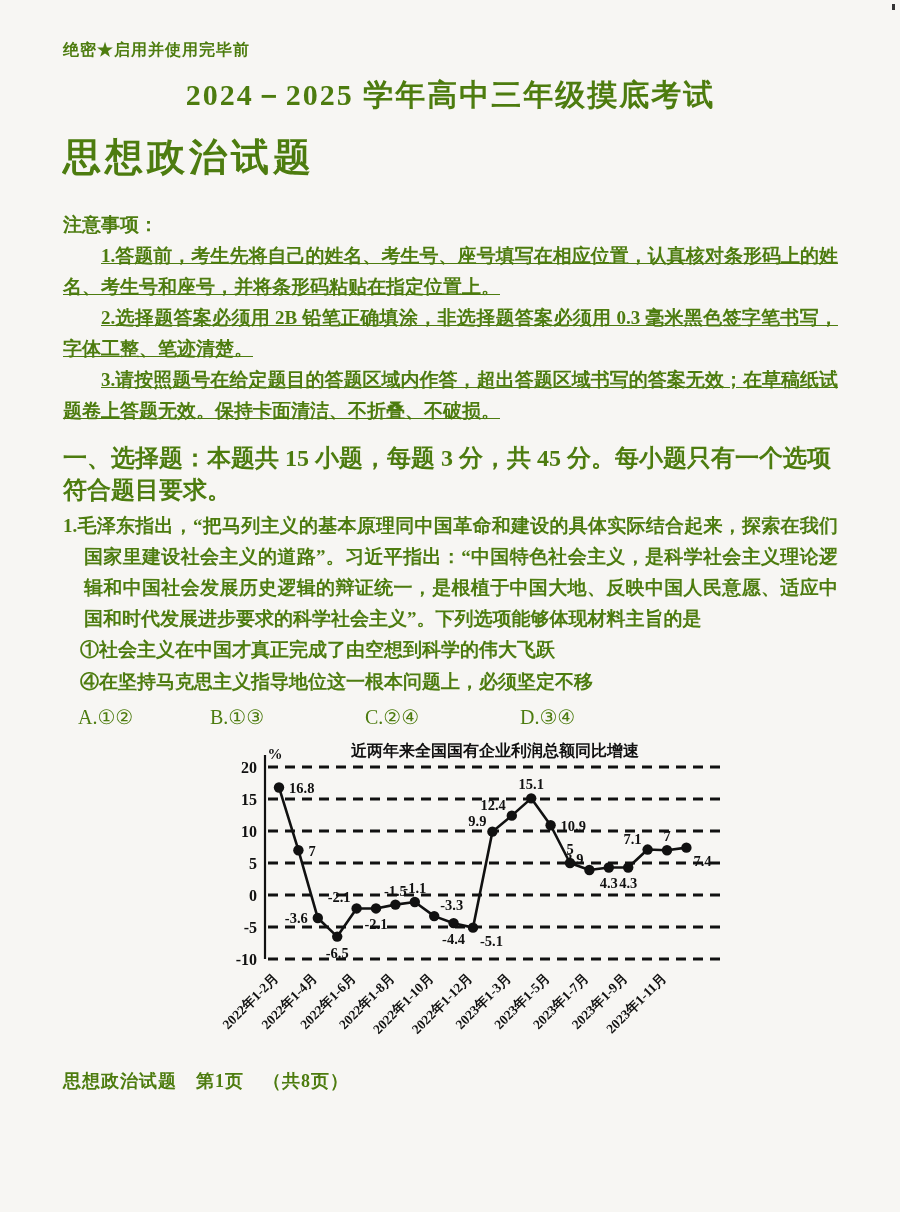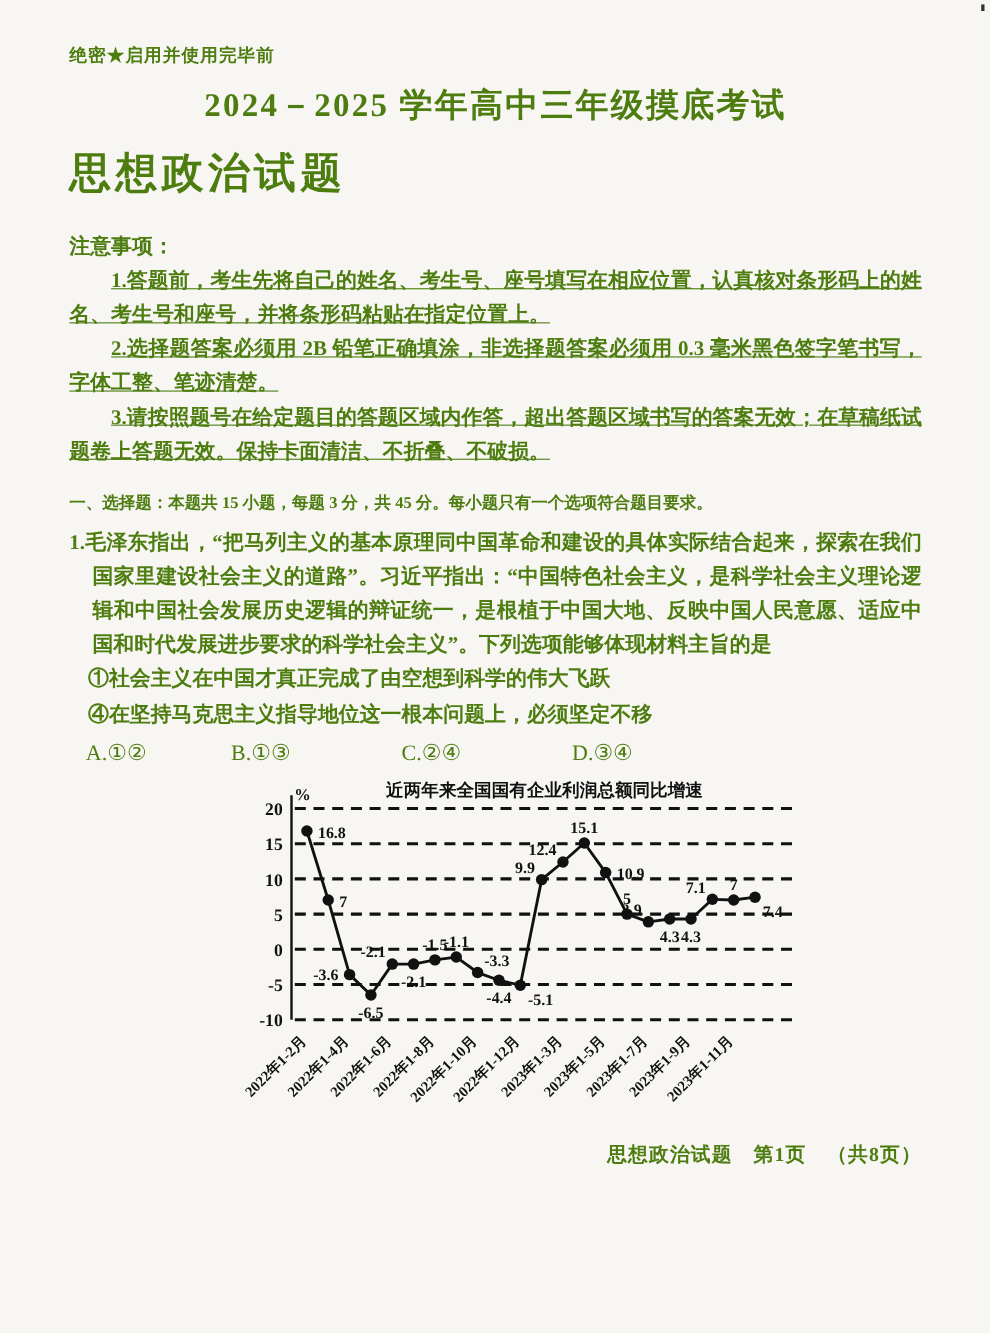--- a/index.html
+++ b/index.html
@@ -28,21 +28,21 @@
     font-size:38px;font-weight:900;letter-spacing:4px;
   }
   .notice{margin-top:26px;}
   .notice-heading{font-size:19px;font-weight:700;line-height:31px;}
   p.body-par{
     margin:0;font-size:19px;font-weight:700;line-height:31px;
     text-align:justify;
   }
   p.indent2{text-indent:2em;text-decoration:underline;}
   .section-heading{
-    margin:16px 0 0 0;font-size:15px;font-weight:700;line-height:32px;
+    margin:16px 0 0 0;font-size:24px;font-weight:700;line-height:32px;
   }
   p.stem{
     margin:4px 0 0 0;font-size:19px;font-weight:700;line-height:31px;
     text-align:justify;
     padding-left:21px;text-indent:-21px;
   }
   p.statement{
     margin:0;font-size:19px;font-weight:700;line-height:32px;
     padding-left:17px;
   }
@@ -50,21 +50,21 @@
     display:flex;margin:3px 0 0 15px;
     font-size:20px;font-weight:400;line-height:32px;
   }
   .options-row .opt{display:inline-block;}
   .options-row .opt:nth-child(1){width:132px;}
   .options-row .opt:nth-child(2){width:155px;}
   .options-row .opt:nth-child(3){width:155px;}
   .chart-figure{margin:8px 0 0 150px;}
   .chart-figure svg{display:block;}
   .page-footer{
-    margin-top:16px;text-align:right;
+    margin-top:16px;text-align:left;
     font-size:18px;font-weight:700;letter-spacing:1px;
   }
 </style>
 </head>
 <body>
 
 <div class="page">
   <div class="speck tr"></div>
 
   <div class="classification">绝密★启用并使用完毕前</div>

